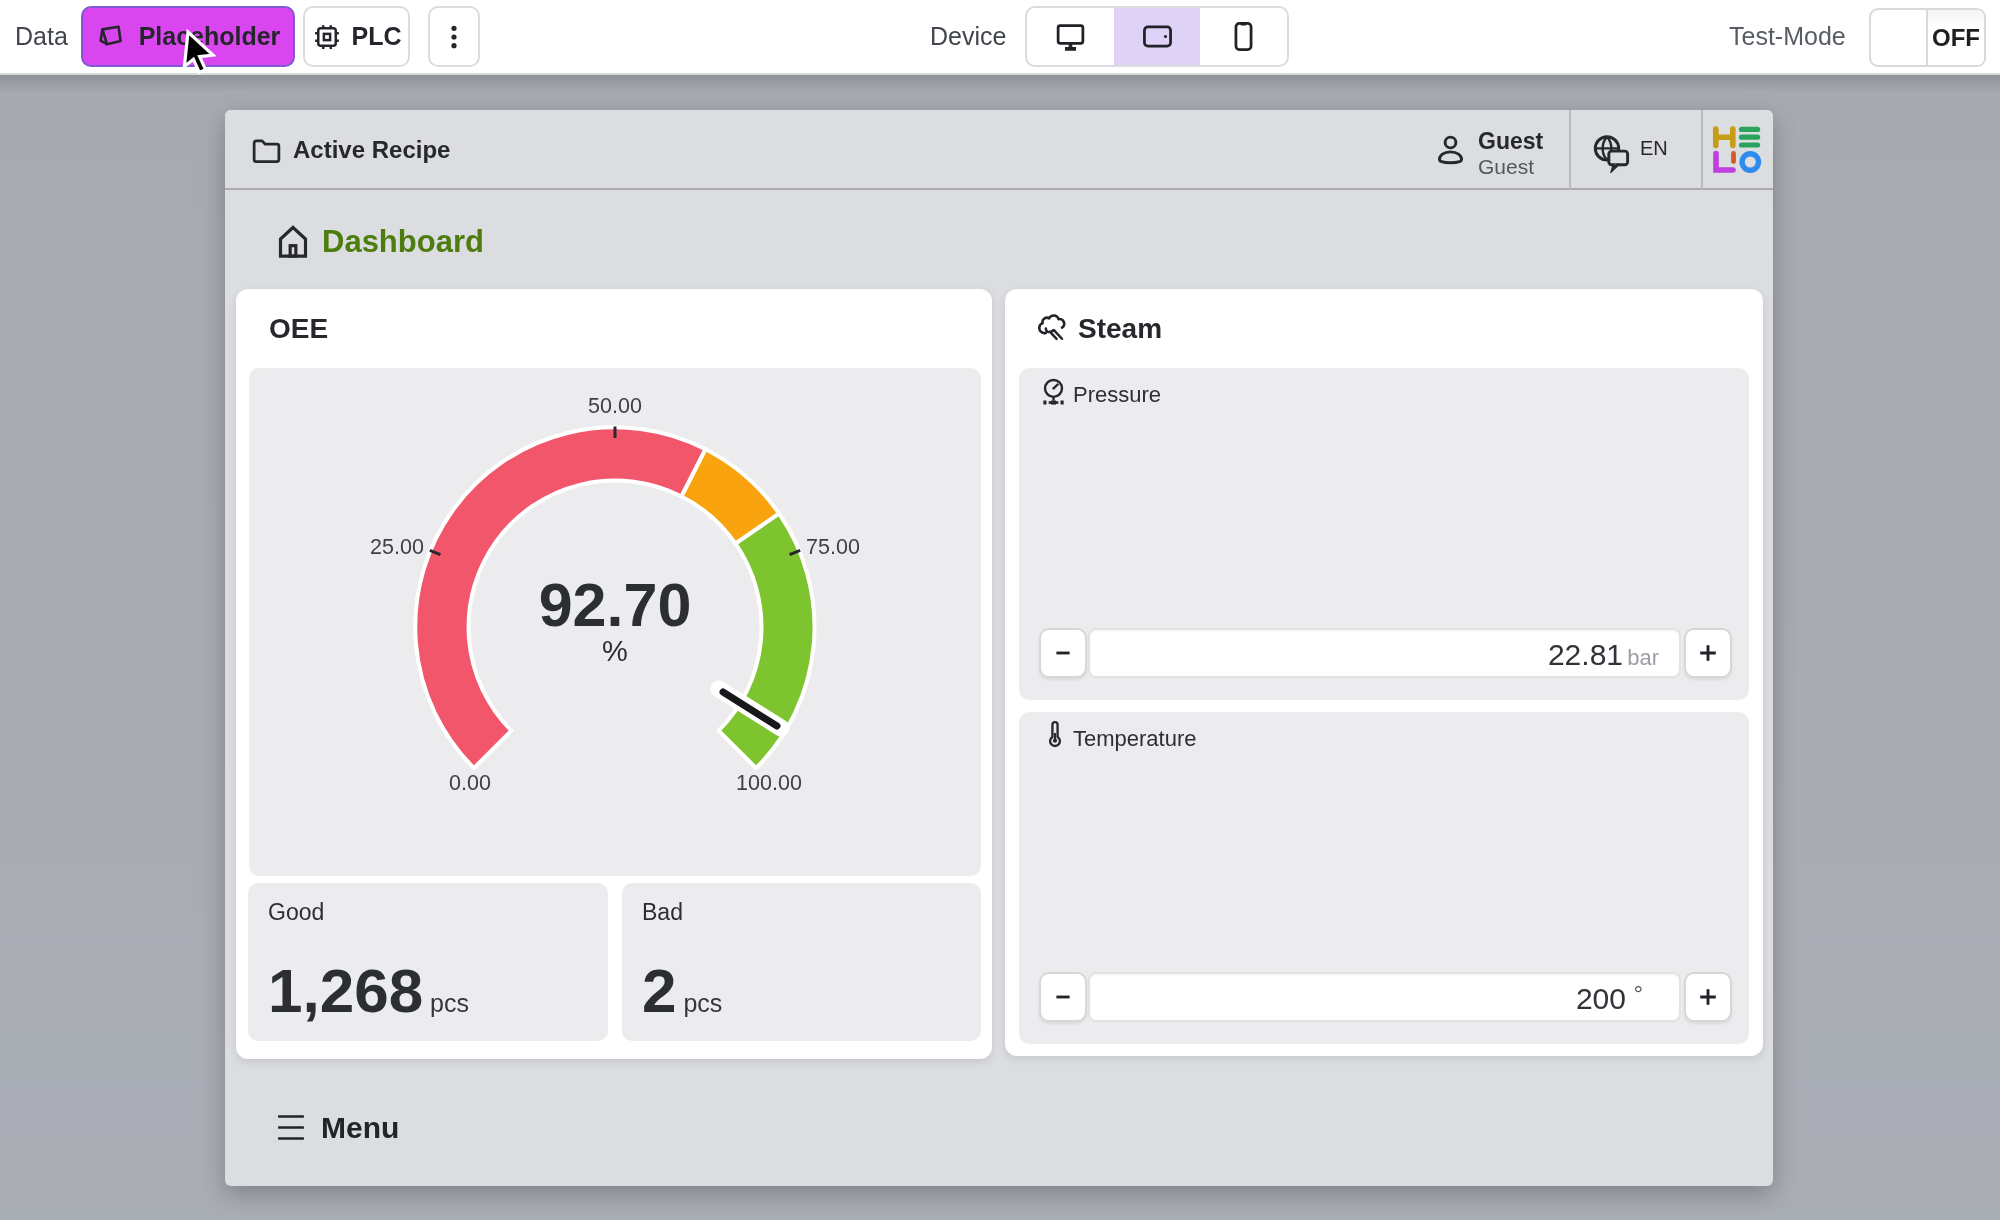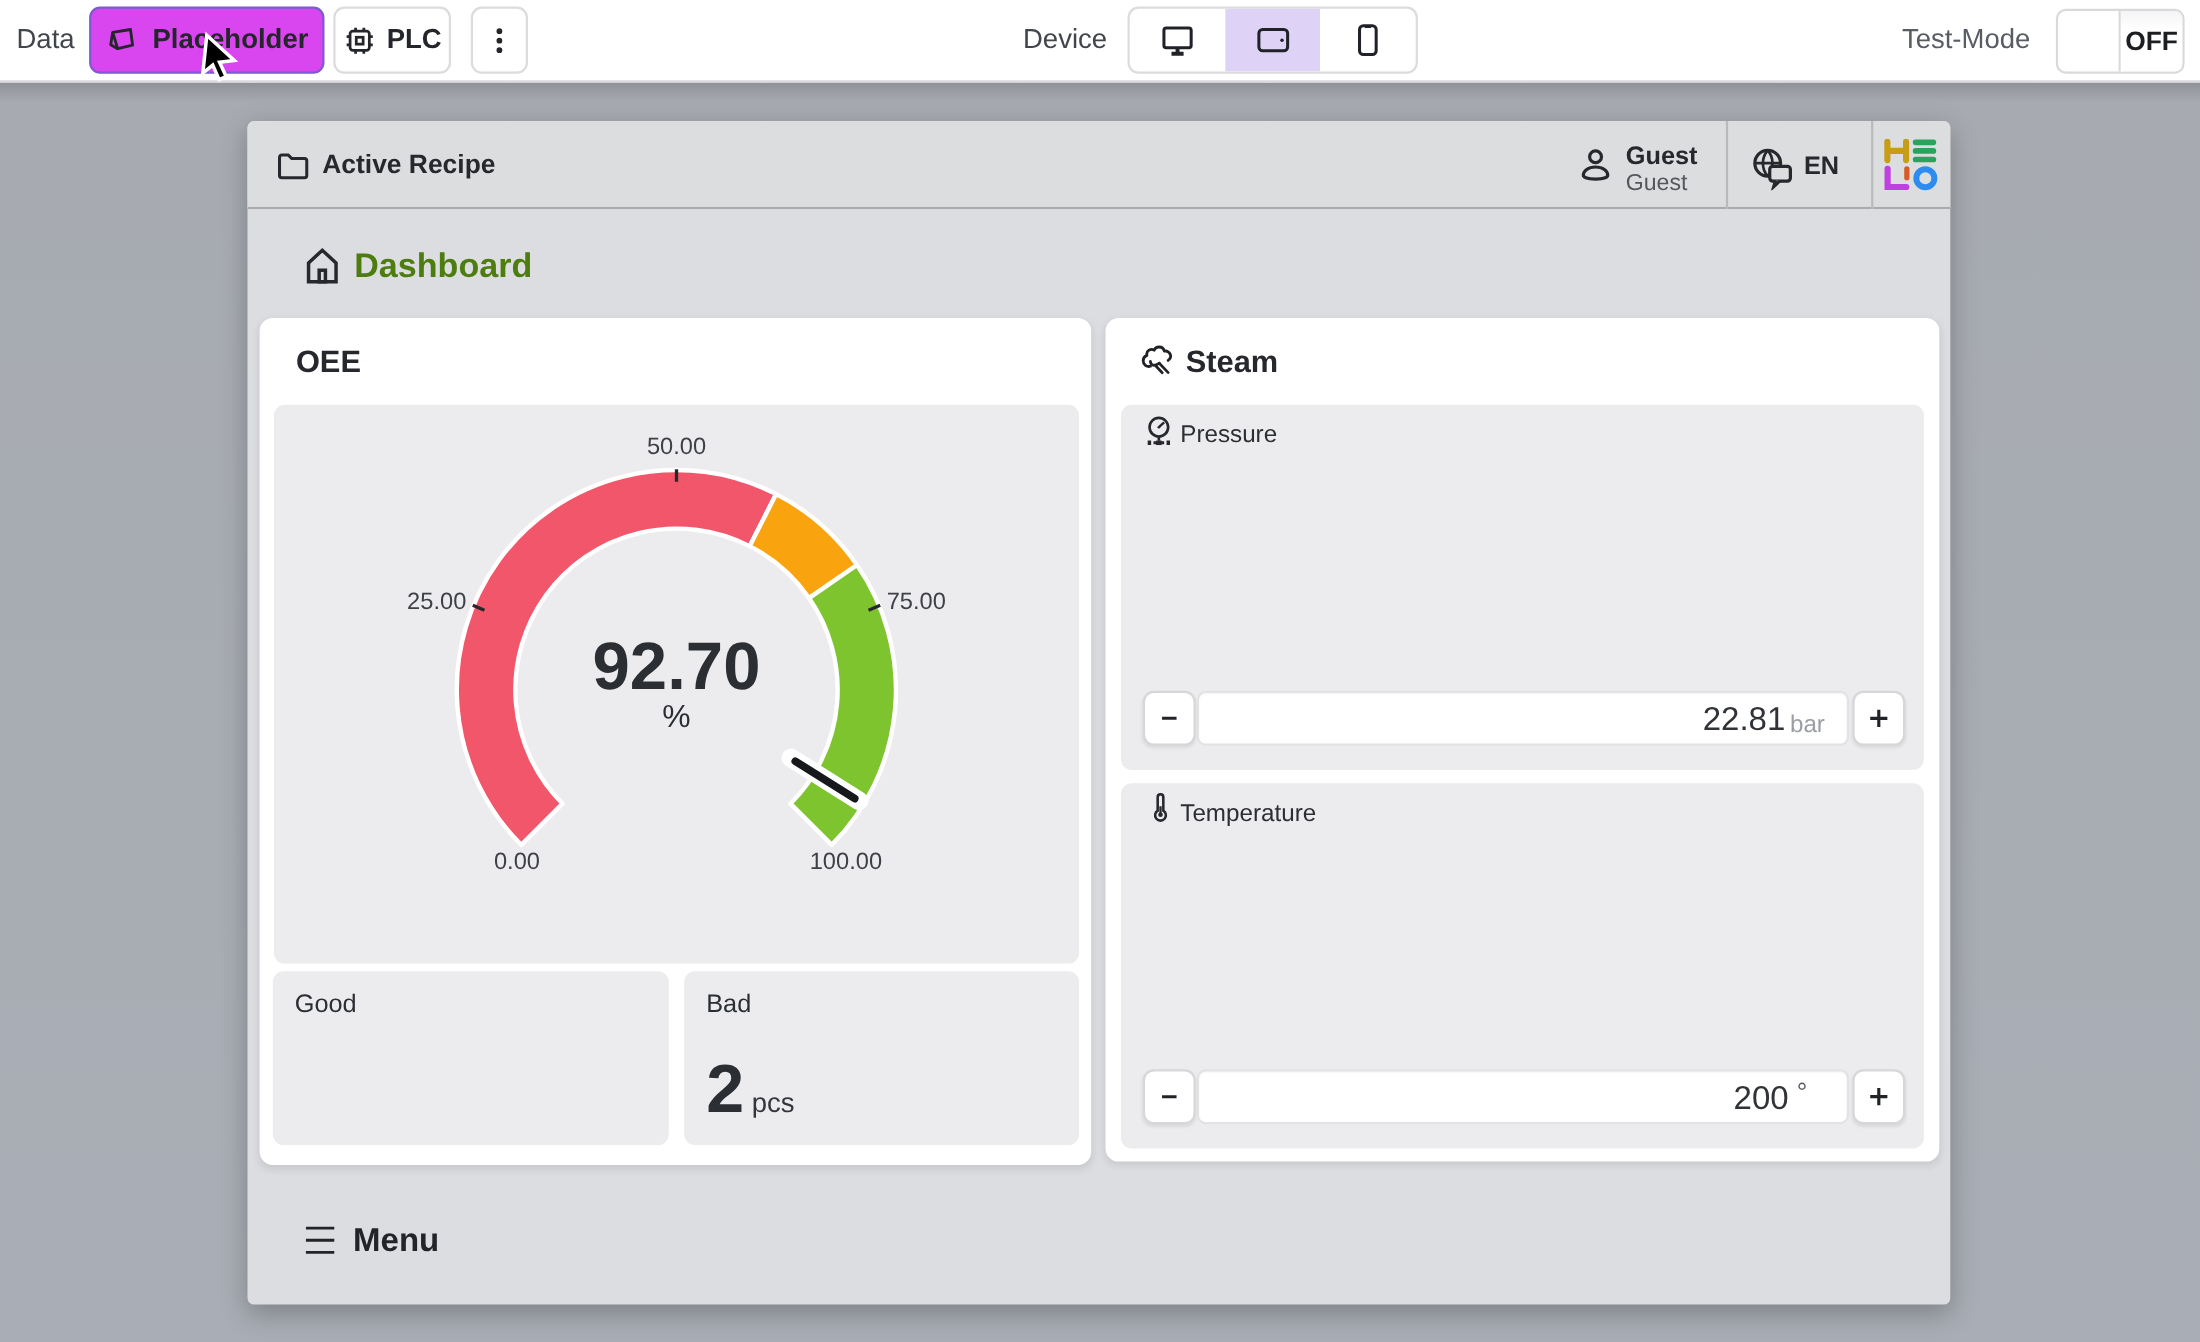--- a/index.html
+++ b/index.html
@@ -104,21 +104,21 @@
     <div class="vsep" style="left:1344px;"></div>
 
     <svg class="abs" style="left:1366px; top:23px;" width="40" height="40" viewBox="0 0 26 26" fill="none" stroke="#26282d" stroke-width="1.9">
       <circle cx="10.4" cy="10" r="7.6"></circle>
       <path d="M10.4 2.4 a11.6 11.6 0 0 1 0 15.2 M10.4 2.4 a11.6 11.6 0 0 0 0 15.2 M2.9 10 h15" stroke-width="1.6"></path>
       <g>
           <rect x="11.6" y="11.8" width="12.2" height="8.8" rx="1.8" fill="#dcddde"></rect>
           <path d="M15 20.4 l-1 3.4 l3.6 -3.4" fill="#dcddde"></path>
         </g>
     </svg>
-    <div class="abs" style="left:1415px; top:27px; font-size:23px; font-weight:bold; color:#26282d;text-align:center;">EN</div>
+    <div class="abs" style="left:1415px; top:27px; font-size:20px; font-weight:normal; color:#26282d;text-align:center;">EN</div>
     <div class="vsep" style="left:1476px;"></div>
 
     <svg class="abs" style="left:1487px; top:16px;" width="50" height="48" viewBox="0 0 50 48">
       <g fill="none" stroke-linecap="round">
       <path d="M3.8 3 V19.5 M20.8 3 V19.5 M3.8 11.2 H20.8" stroke="#c79d15" stroke-width="5.6"></path>
       <path d="M29.5 3.4 H45.6 M29.5 11.2 H45.6 M29.5 19 H45.6" stroke="#2aa45c" stroke-width="5.2"></path>
       <path d="M4 27.5 V44 H21" stroke="#bf3fe0" stroke-width="5.6"></path>
       <path d="M21.5 27.5 V35.5" stroke="#d85a27" stroke-width="4.8"></path>
       <circle cx="38.3" cy="36" r="8.2" stroke="#2e8cf0" stroke-width="5.4"></circle>
       </g>
@@ -155,20 +155,21 @@
     <text x="615" y="626" font-size="61" font-weight="bold" fill="#2b2e33" text-anchor="middle">92.70</text>
     <text x="615" y="661" font-size="29" fill="#2b2e33" text-anchor="middle">%</text>
     <path d="M 719 689 L 781 728" stroke="#ffffff" stroke-width="17" stroke-linecap="round"></path>
     <path d="M 723 692 L 777 726" stroke="#17181b" stroke-width="7" stroke-linecap="round"></path>
   </svg>
 
   <div class="gpanel" style="left:23px; top:773px; width:360px; height:158px;"></div>
   <div class="gpanel" style="left:397px; top:773px; width:359px; height:158px;"></div>
   <div class="abs" style="left:43px; top:789px; font-size:23px; color:#2b2e33;">Good</div>
   <div class="abs" style="left:417px; top:789px; font-size:23px; color:#2b2e33;">Bad</div>
+  <div class="abs" style="left:43px; top:845px; font-size:62px; font-weight:bold; color:#2b2e33;">1,268<span style="font-size:25px; font-weight:normal; color:#33363c;"> pcs</span></div>
   <div class="abs" style="left:417px; top:845px; font-size:62px; font-weight:bold; color:#2b2e33;">2<span style="font-size:25px; font-weight:normal; color:#33363c;"> pcs</span></div>
 
   <div class="card" style="left:780px; top:179px; width:758px; height:767px;"></div>
   <svg class="abs" style="left:810px; top:202px;" width="31" height="31" viewBox="0 0 24 24" fill="none" stroke="#212327" stroke-width="2" stroke-linecap="round" stroke-linejoin="round">
     <path d="M8.4 16.2 a4 4 0 0 1 -5.1 -3.9 a4 4 0 0 1 2.6 -3.7 a3.4 3.4 0 0 1 1.5 -3.7 a3.4 3.4 0 0 1 3.6 0 a3.8 3.8 0 0 1 3.5 -2.2 a3.8 3.8 0 0 1 3.7 2.9 a3.6 3.6 0 0 1 4.2 2.3 a3.6 3.6 0 0 1 -1.5 4.2"></path>
     <path d="M8.4 12.9 a2.5 2.5 0 0 0 2.5 2.6 c1.6 0 2.3 -0.9 3.7 -1.4"></path>
     <path d="M14.6 14.1 l6.3 6.6 M12.4 16.2 l4.3 4.6" stroke-width="1.9"></path>
   </svg>
   <div class="abs ctitle" style="left:853px; top:203px;">Steam</div>
 

